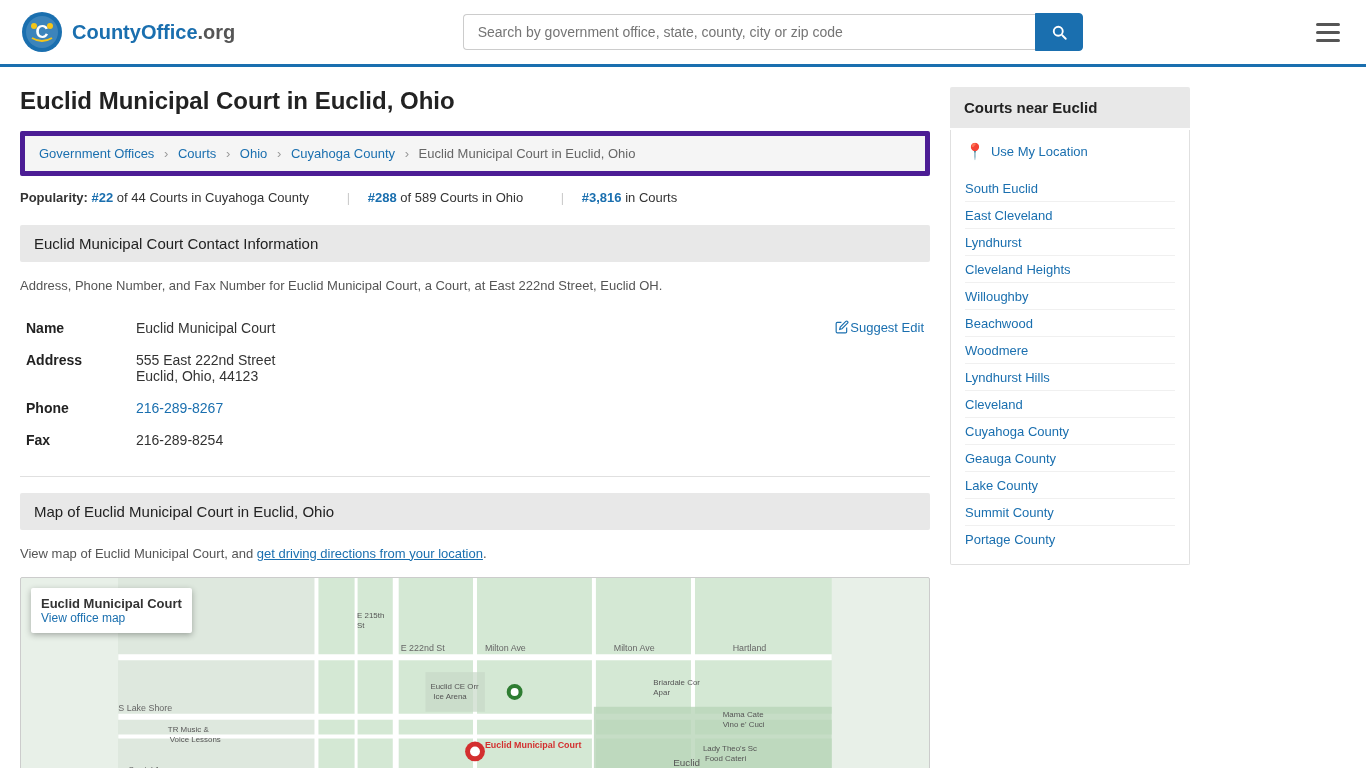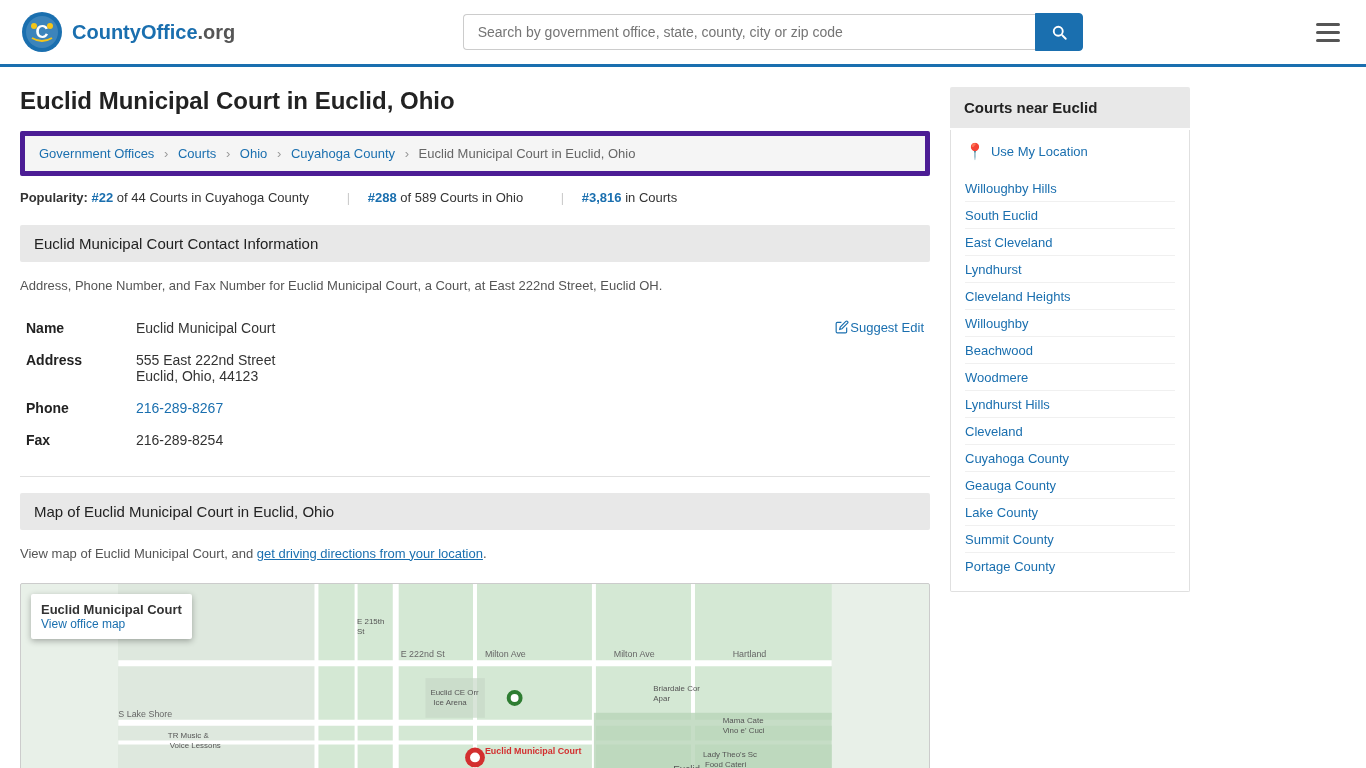--- a/index.html
+++ b/index.html
@@ -147,21 +147,21 @@
       display: flex;
       align-items: center;
       gap: 1px;
       justify-content: flex-end;
     }
 
     
     .map-description {
       font-size: 13px;
       color: #555;
-      margin-bottom: 20px;
+      margin-bottom: 14px;
       line-height: 1.5;
     }
     .map-description a { color: #1a6faf; text-decoration: underline; }
     .map-placeholder {
       width: 100%;
       height: 220px;
       background: #e8f0e8;
       border: 1px solid #ccc;
       position: relative;
       overflow: hidden;
@@ -427,21 +427,20 @@
   </main>
 
   <aside class="sidebar">
     <div class="sidebar-header">Courts near Euclid</div>
     <div class="sidebar-content">
       <div class="sidebar-location">
         <span class="location-pin">📍</span>
         <a href="#">Use My Location</a>
       </div>
       <ul class="sidebar-links" id="sidebar-links">
-      <li><a href="#">Willoughby Hills</a></li>
           <li><a href="#">South Euclid</a></li>
           <li><a href="#">East Cleveland</a></li>
           <li><a href="#">Lyndhurst</a></li>
           <li><a href="#">Cleveland Heights</a></li>
           <li><a href="#">Willoughby</a></li>
           <li><a href="#">Beachwood</a></li>
           <li><a href="#">Woodmere</a></li>
           <li><a href="#">Lyndhurst Hills</a></li>
           <li><a href="#">Cleveland</a></li>
           <li><a href="#">Cuyahoga County</a></li>

